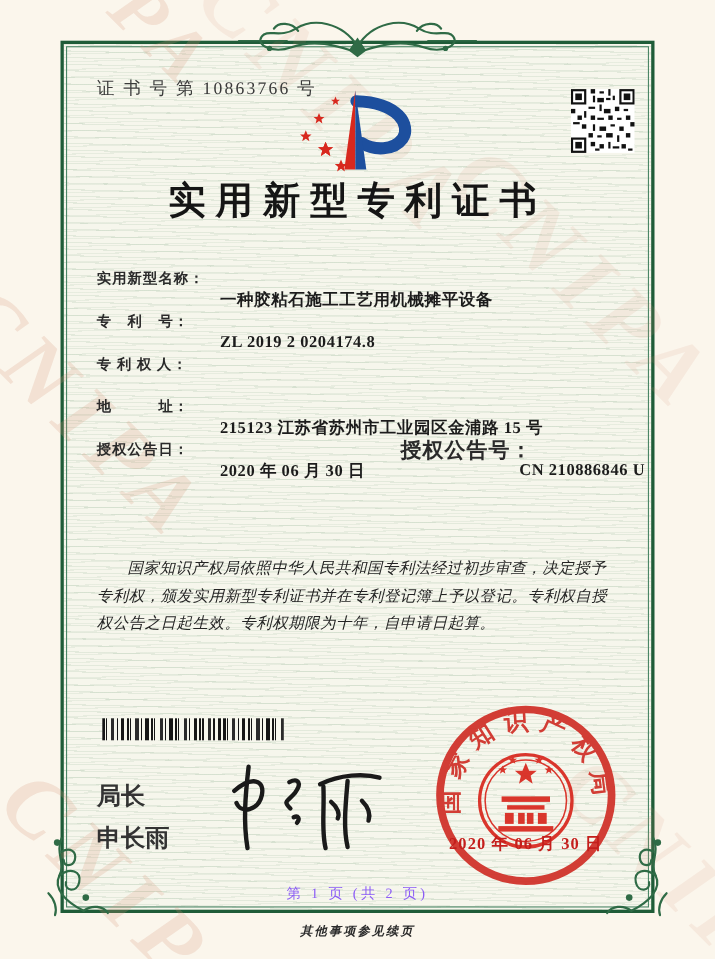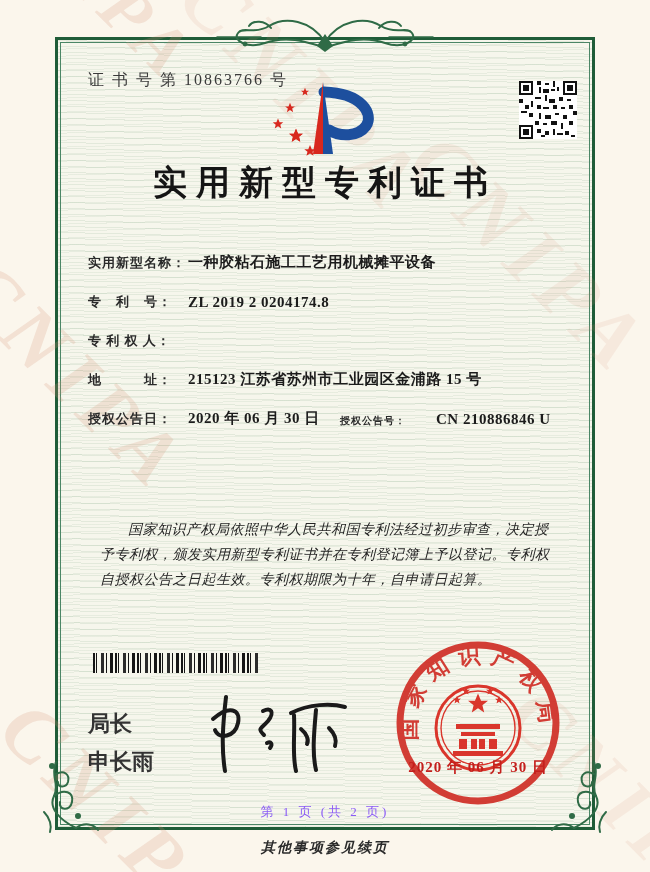--- a/index.html
+++ b/index.html
@@ -53,42 +53,42 @@
   .qr   { position:absolute; left:519px; top:81px; z-index:2; }
 
   .title {
     position:absolute; left:0; right:0; top:160px; z-index:2;
     text-align:center; font-size:34px; font-weight:bold;
     letter-spacing:9px; color:#151515;
   }
 
   
   .fields { position:absolute; left:88px; top:233px; width:480px; z-index:2; }
-  .field-row { height:39px; display:flex; align-items:flex-end; }
+  .field-row { height:39px; display:flex; align-items:center;gap:12px; }
   .flabel {
     width:100px; flex:0 0 100px;
     font-size:13px; font-weight:bold; color:#2a2a2a; letter-spacing:1px;
     white-space:nowrap;
   }
   .fvalue {
     font-size:15px; font-weight:bold; color:#1c1c1c; letter-spacing:0.5px;
     white-space:nowrap;
     margin-top:39px;
   }
   .fvalue.fixed { width:150px; flex:0 0 150px; }
   .flabel2 { width:96px; flex:0 0 96px; margin-left:2px;
-    font-size:10px; font-weight:bold; color:#2a2a2a; letter-spacing:1px; white-space:nowrap;}
+    font-size:19px; font-weight:bold; color:#2a2a2a; letter-spacing:1px; white-space:nowrap;}
 
   
   .body-text {
     position:absolute; left:88px; top:505px; width:474px; z-index:2;
     font-size:14px; line-height:25px; color:#242424;
     font-style:italic; letter-spacing:0.5px;
   }
-  .body-text p { text-indent:2em; margin:12px; }
+  .body-text p { text-indent:2em; margin:0; }
 
   
   .barcode {
     position:absolute; left:93px; top:653px; width:165px; height:20px; z-index:2;
     background:
       repeating-linear-gradient(90deg,
         #151515 0 2px, #f6f6ec 2px 3px,
         #151515 3px 4px, #f6f6ec 4px 8px,
         #2b2b2b 8px 11px, #f6f6ec 11px 13px,
         #151515 13px 14px, #f6f6ec 14px 17px,
@@ -111,21 +111,21 @@
     color:#c41f1c; letter-spacing:1px;
   }
 
   
   .page-info {
     position:absolute; left:0; right:0; top:803px; z-index:2;
     text-align:center; font-size:13px; color:#8b5cf6; letter-spacing:3px;
   }
   .continuation {
     position:absolute; left:0; right:0; top:839px; z-index:2;
-    text-align:center; font-size:14px; font-weight:bold;
+    text-align:center; font-size:11px; font-weight:bold;
     font-style:italic; color:#2b2b2b; letter-spacing:2px;
   }
 </style>
 </head>
 <body>
 
 <div class="page">
 
   <div class="frame"></div>
 

